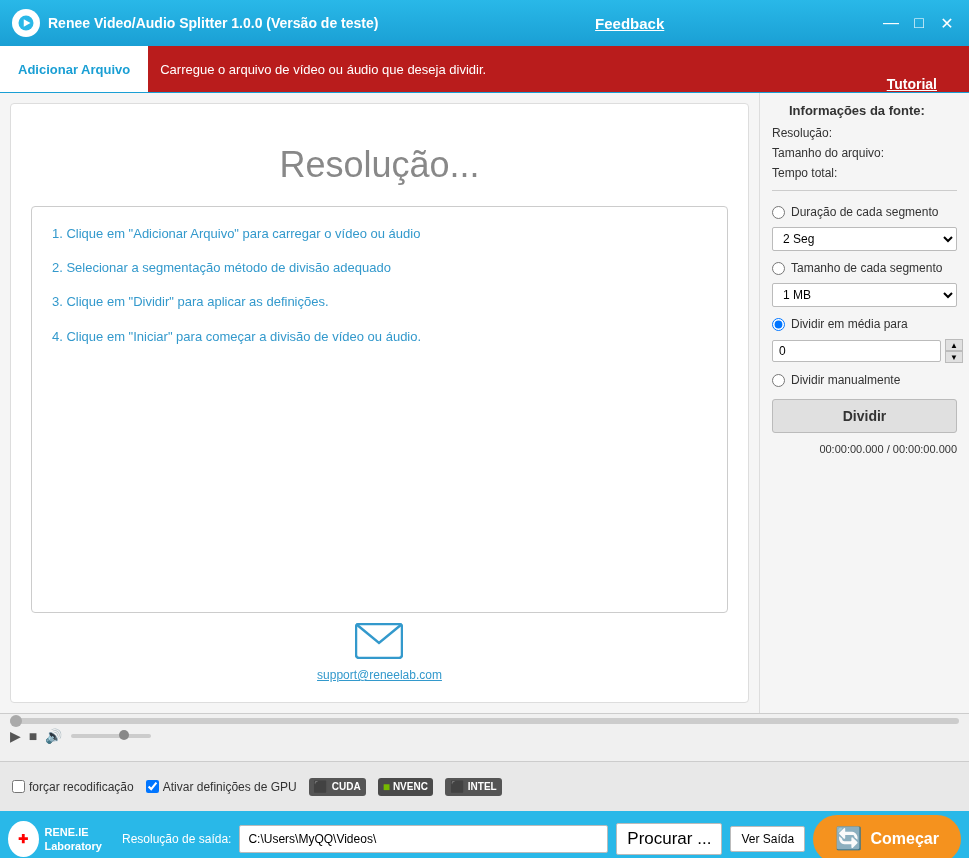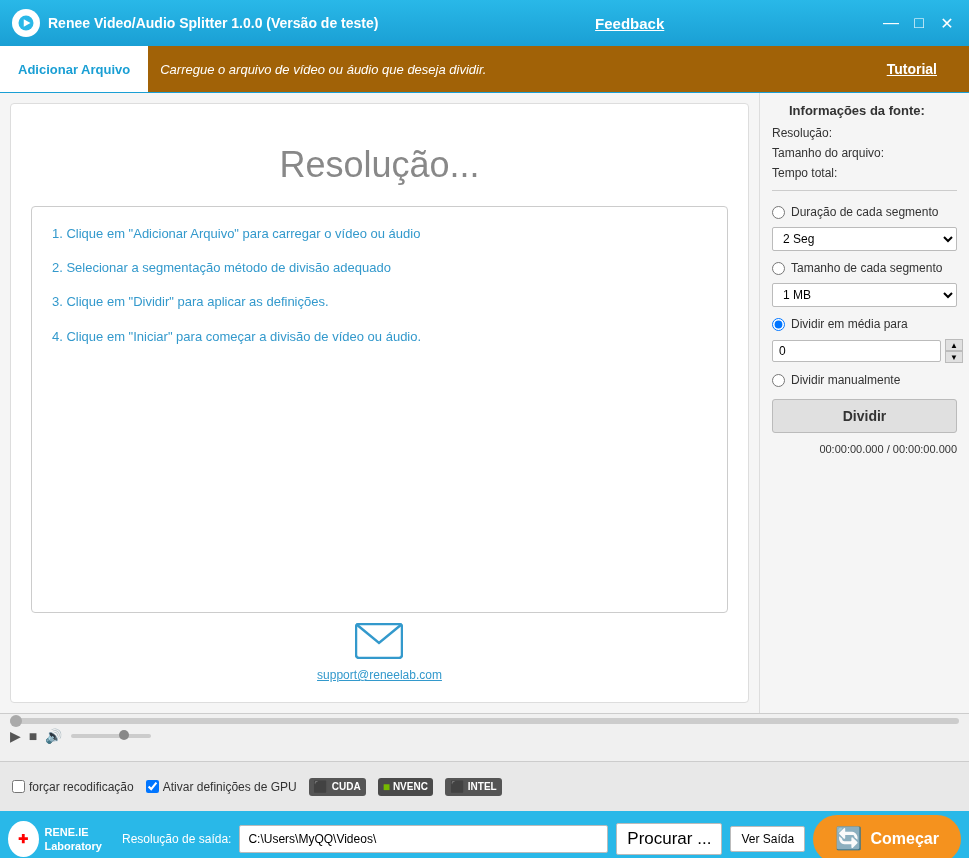--- a/index.html
+++ b/index.html
@@ -18,39 +18,39 @@
     .titlebar-left { display: flex; align-items: center; gap: 8px; justify-content: space-between; }
     .app-icon { width: 28px; height: 28px; background: white; border-radius: 50%; display: flex; align-items: center; justify-content: center; }
     .app-icon svg { width: 18px; height: 18px; }
     .titlebar-title { font-size: 14px; font-weight: bold; color: white; }
     .titlebar-center { font-size: 15px; font-weight: bold; color: white; cursor: pointer; text-decoration: underline; }
     .titlebar-controls { display: flex; gap: 8px; align-items: center; }
     .titlebar-btn { width: 20px; height: 20px; background: transparent; border: none; color: white; font-size: 16px; cursor: pointer; display: flex; align-items: center; justify-content: center; }
 
     
     .toolbar {
-      background: #a16207;
+      background: #b91c1c;
       padding: 0 0 0 0;
       display: flex;
-      align-items: center;
+      align-items: flex-end;
       justify-content: space-between;
       border-bottom: 1px solid #1a9fd4;
     }
     .add-file-btn {
       background: white;
       color: #1a9fd4;
       border: none;
       padding: 10px 18px;
       font-size: 13px;
       font-weight: bold;
       cursor: pointer;
       border-radius: 0;
       height: 46px;
     }
-    .toolbar-hint { color: white; font-size: 13px; padding: 0 12px; font-style: italic; }
+    .toolbar-hint { color: white; font-size: 13px; padding: 0 12px; }
     .tutorial-link { color: white; font-size: 14px; font-weight: bold; text-decoration: underline; cursor: pointer; padding-right: 32px; }
 
     
     .main-area {
       background: #f0f0f0;
       display: flex;
       height: calc(858px - 46px - 46px - 48px - 42px - 56px);
       min-height: 0;
     }
 

